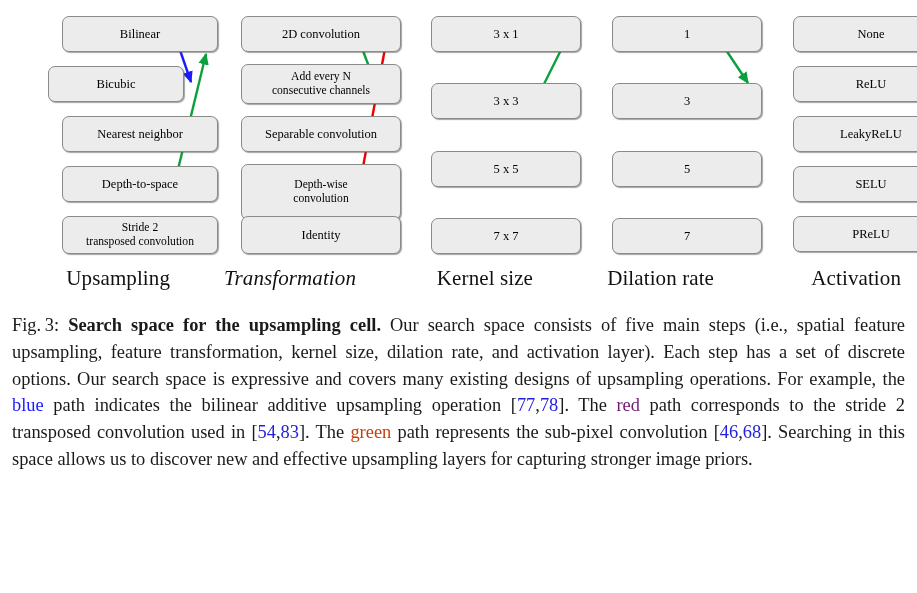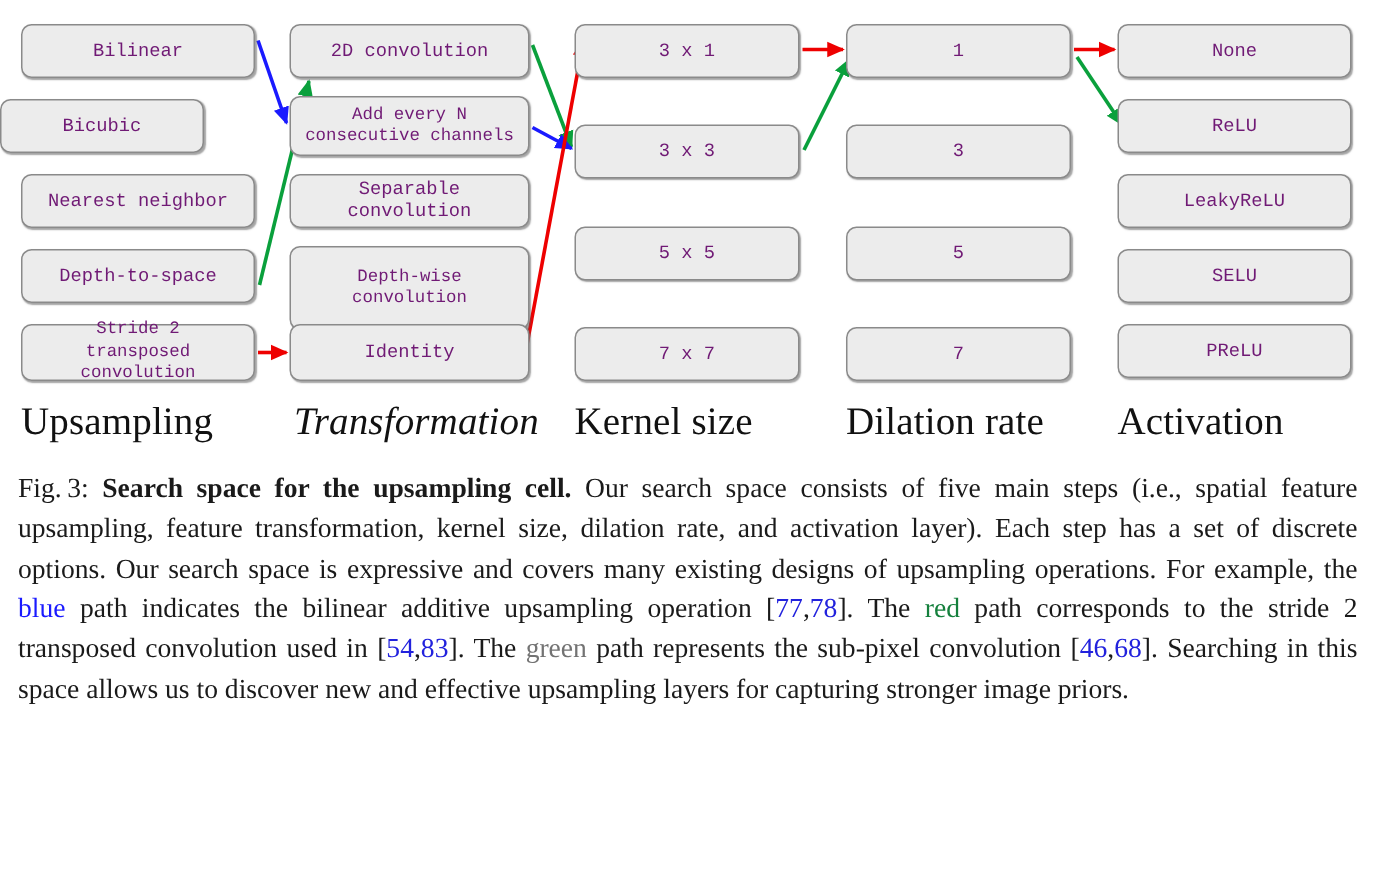--- a/index.html
+++ b/index.html
@@ -35,62 +35,63 @@
     position: absolute;
     box-sizing: border-box;
     background: #ececec;
     border: 1px solid #8a8a8a;
     border-radius: 7px;
     box-shadow: 1px 1px 1px rgba(90, 90, 90, 0.55);
     display: flex;
     align-items: center;
     justify-content: center;
     text-align: center;
-    font-family: Liberation Mono, monospace;
+    font-family: Liberation Serif, serif;
     font-size: 12.5px;
     line-height: 1.18;
-    color: #701a75;
+    color: #000000;
     padding: 0 4px;
+    margin-left: 48px;
   }
   .node.two-line {
     font-size: 11.6px;
     line-height: 1.25;
   }
   .node .node-text {
     display: block;
     white-space: pre-line;
   }
 
   .col-label {
     position: absolute;
     top: 266px;
-    text-align: left;
+    text-align: right;
     font-family: "Liberation Serif", "DejaVu Serif", serif;
-    font-size: 26px;
+    font-size: 21px;
     color: #111;
     letter-spacing: 0.1px;
   }
 
   #caption {
     position: absolute;
     left: 12px;
     top: 312px;
     width: 893px;
     font-family: "Liberation Serif", "DejaVu Serif", serif;
     font-size: 18.4px;
     line-height: 1.455;
     color: #1a1a1a;
     text-align: justify;
     text-justify: inter-word;
   }
   #caption b { font-weight: bold; }
   .ref { color: #2222dd; }
   .w-blue { color: #1a1aff; }
-  .w-red  { color: #15803d; }
-  .w-green{ color: #737373; }
+  .w-red  { color: #701a75; }
+  .w-green{ color: #c2410c; }
 </style>
 </head>
 <body>
 
 <div id="figure">
   <svg id="arrow-layer" viewBox="0 0 917 300" width="917" height="300">
       <defs>
         <marker id="head-blue" viewBox="0 0 10 10" refX="8.4" refY="5" markerWidth="5.2" markerHeight="5.2" orient="auto-start-reverse" markerUnits="strokeWidth">
           <path d="M 0 0.8 L 9.4 5 L 0 9.2 z" fill="#1a1aff"></path>
         </marker>

